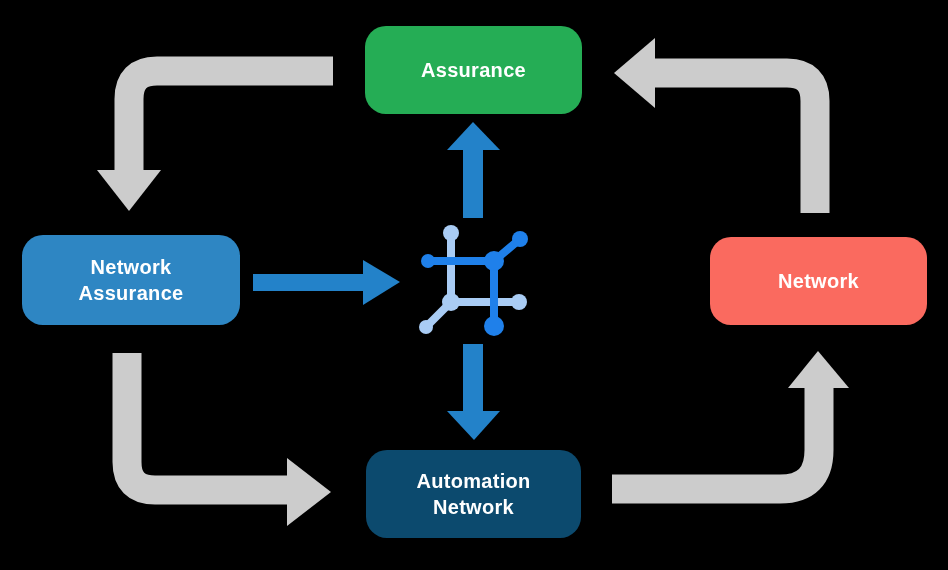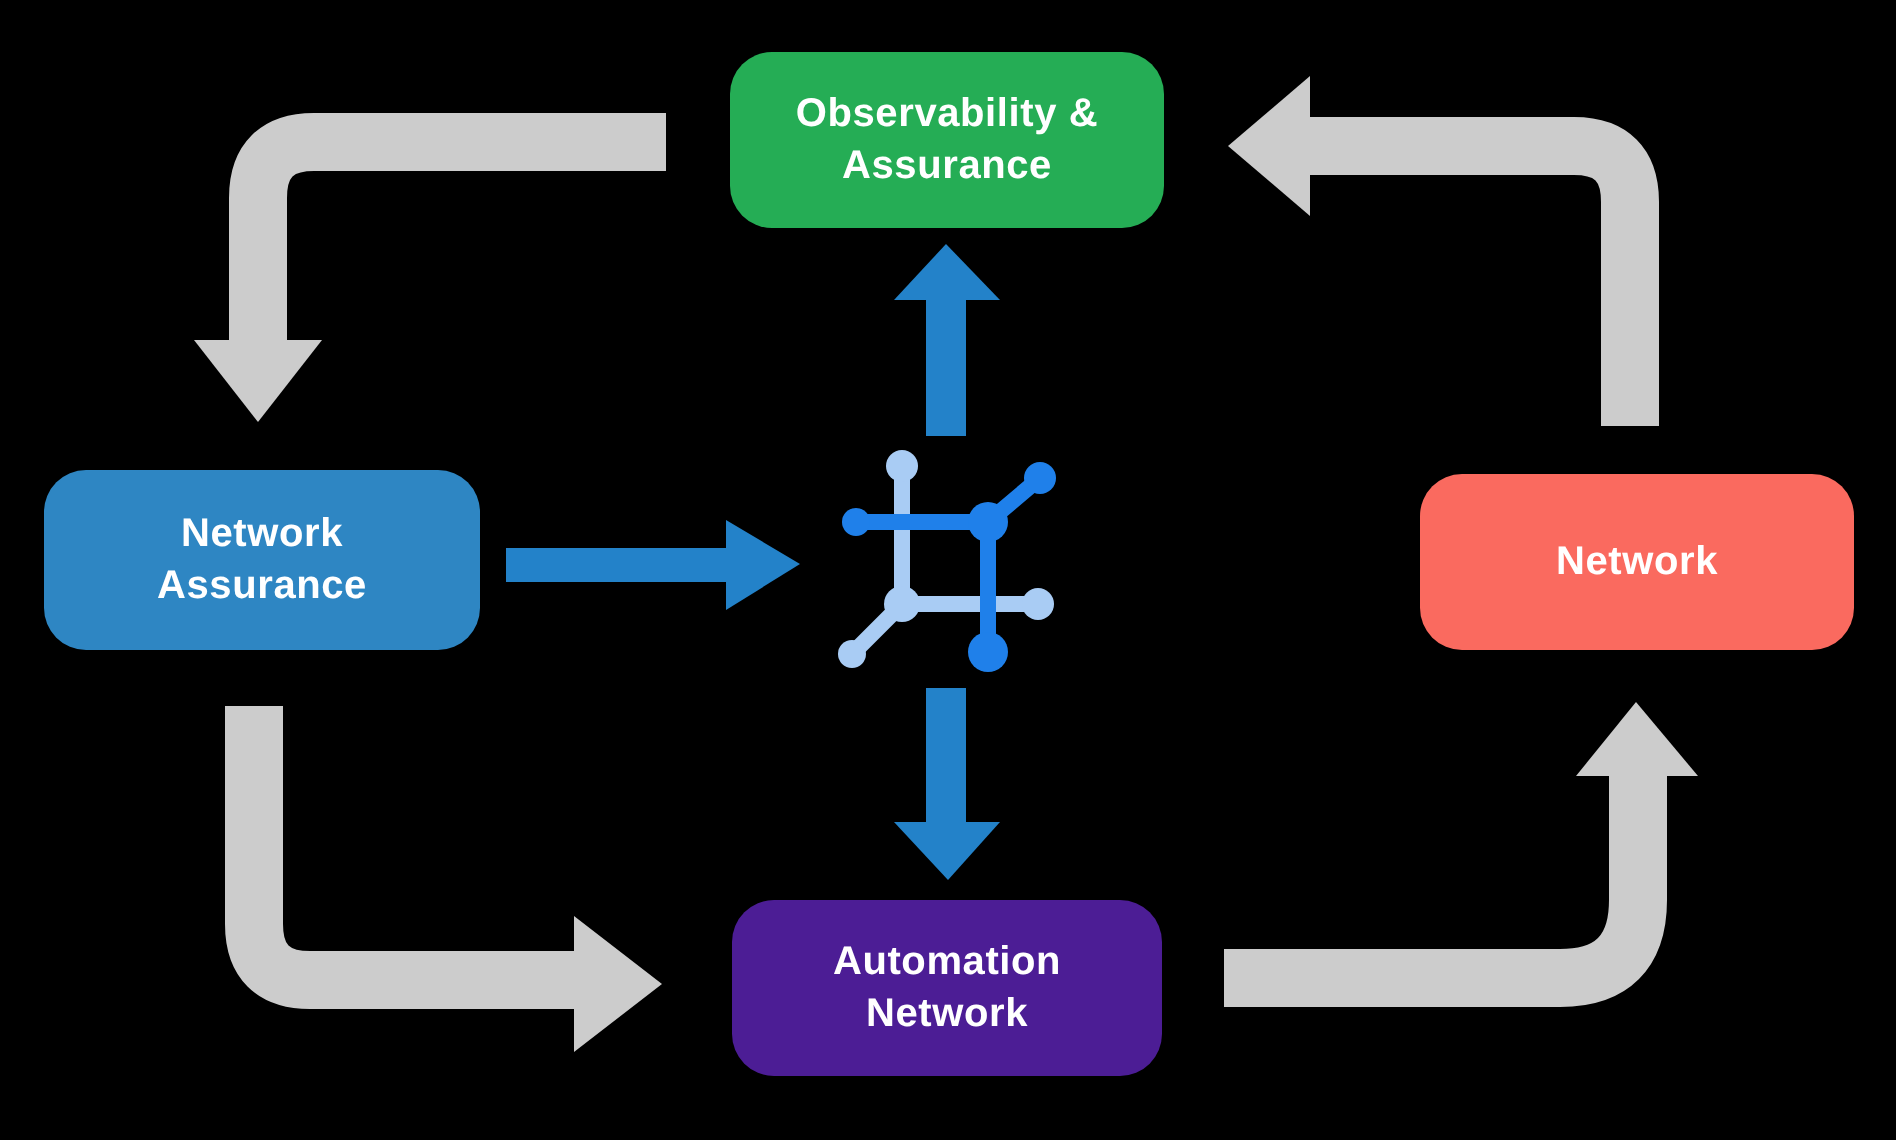--- a/index.html
+++ b/index.html
@@ -106,31 +106,30 @@
       <line class="icon-dark-line" x1="494" y1="261" x2="494" y2="326" style="stroke: rgb(31, 128, 234);"></line>
       <line class="icon-dark-line" x1="494" y1="261" x2="520" y2="239" style="stroke: rgb(31, 128, 234);"></line>
       <circle class="icon-dark-dot" cx="428" cy="261" r="7" style="fill: rgb(31, 128, 234);"></circle>
       <circle class="icon-dark-dot" cx="520" cy="239" r="8" style="fill: rgb(31, 128, 234);"></circle>
       <circle class="icon-dark-dot" cx="494" cy="261" r="10" style="fill: rgb(31, 128, 234);"></circle>
       <circle class="icon-dark-dot" cx="494" cy="326" r="10" style="fill: rgb(31, 128, 234);"></circle>
     </g>
   </svg>
 
   <div class="node node-observability" style="background-color: rgb(37, 173, 85);">
-    <span>Observability &amp;</span>
     <span>Assurance</span>
   </div>
 
   <div class="node node-operations" style="background-color: rgb(46, 134, 195);">
     <span>Network</span>
     <span>Assurance</span>
   </div>
 
   <div class="node node-infrastructure" style="background-color: rgb(250, 106, 95);">
     <span>Network</span>
   </div>
 
-  <div class="node node-automation" style="background-color: #4c1d95;">
+  <div class="node node-automation" style="background-color: #0c4a6e;">
     <span>Automation</span>
     <span>Network</span>
   </div>
 
 </div>
 
 </body></html>

